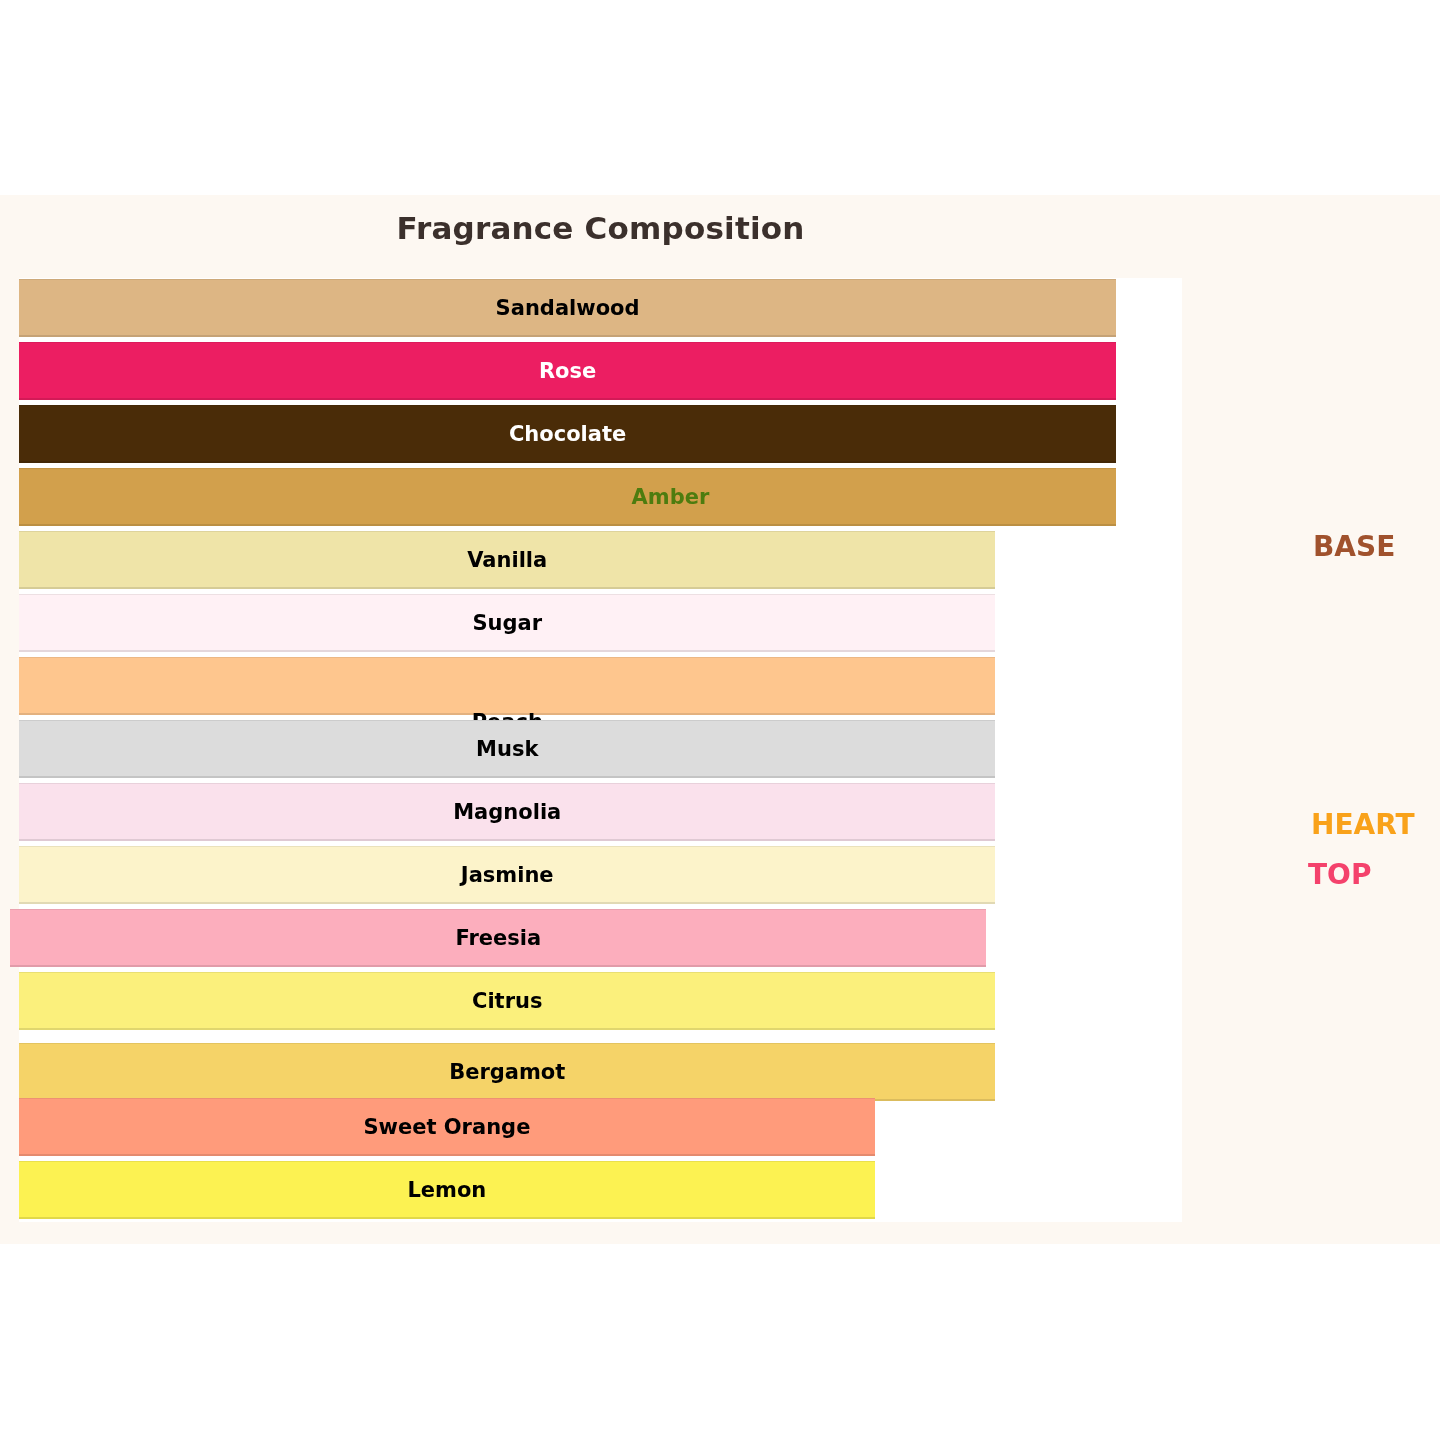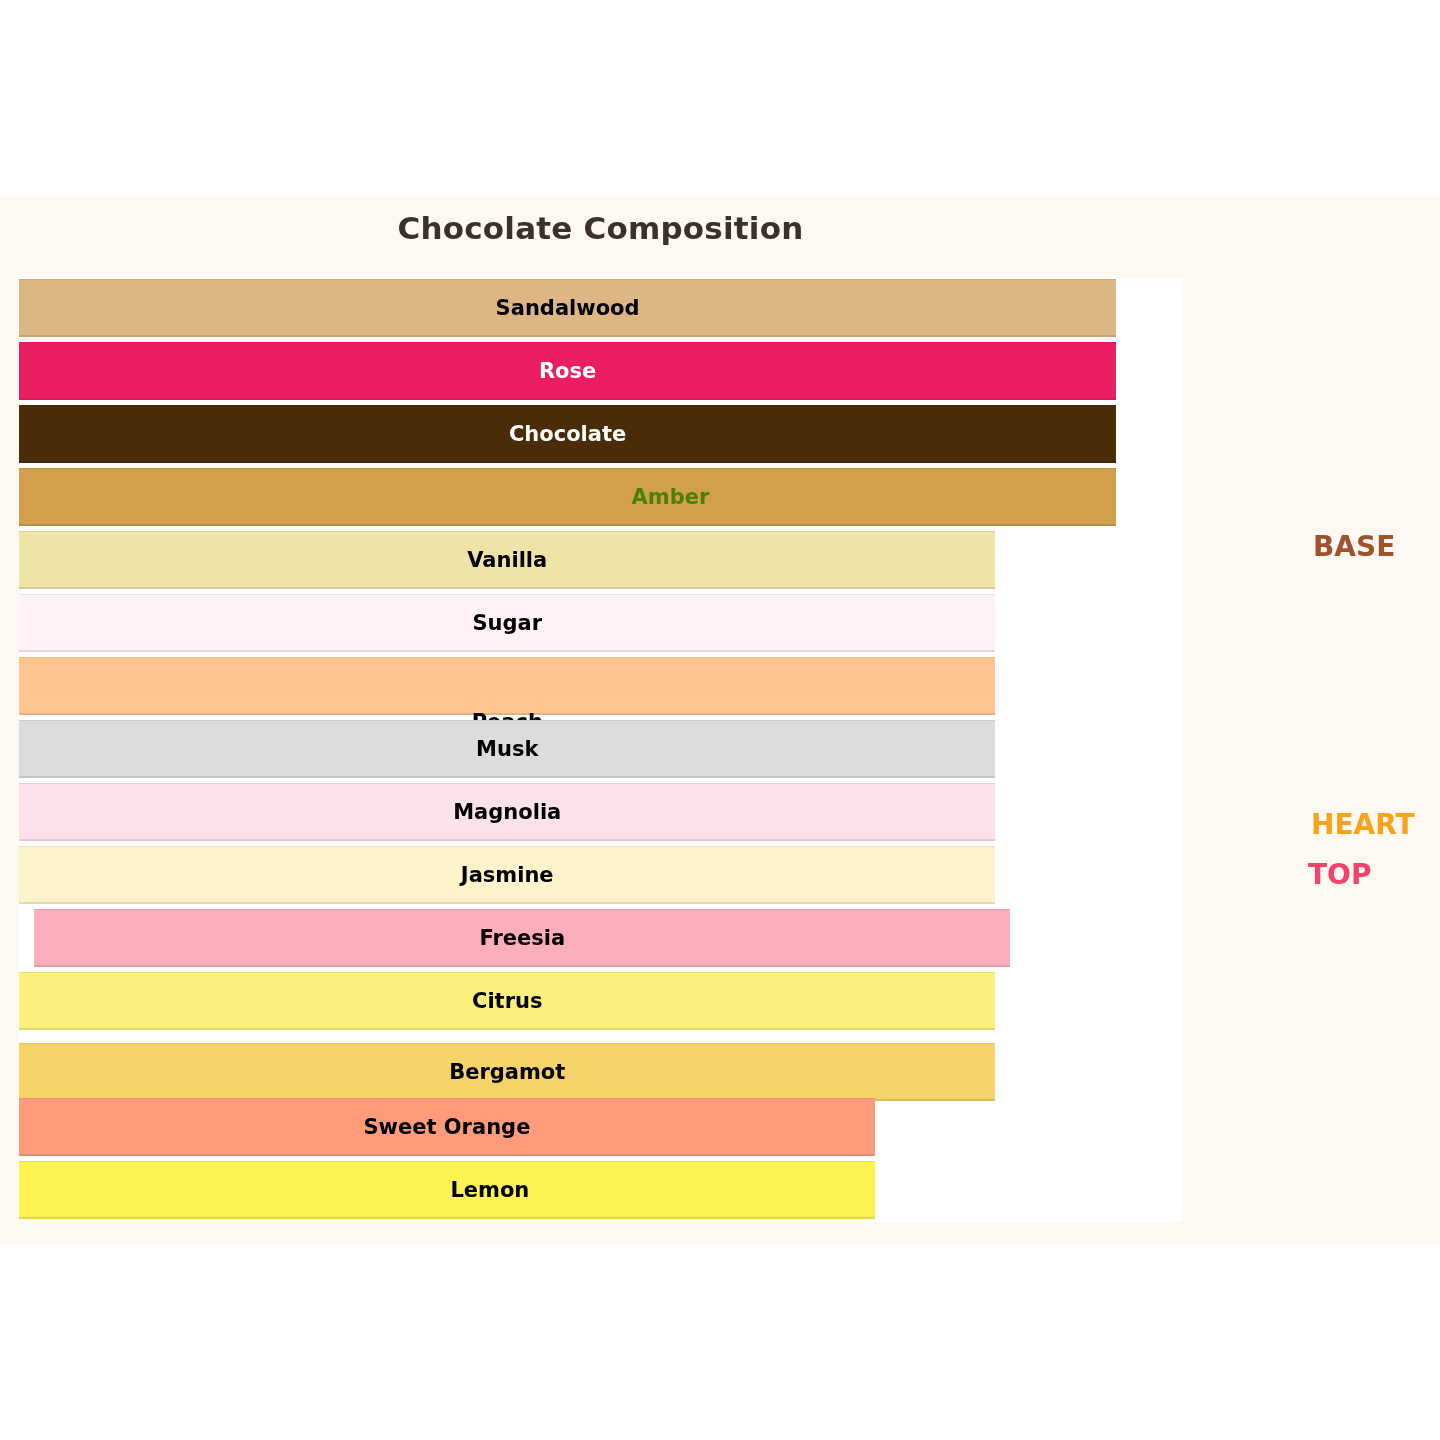--- a/index.html
+++ b/index.html
@@ -95,21 +95,21 @@
 </style>
 </head>
 <body>
 
 <div id="figure">
 
   <div id="fig-bg"></div>
 
   <div id="plot-area"></div>
 
-  <div id="chart-title">Chocolate Composition</div>
+  <div id="chart-title">Fragrance Composition</div>
 
   <div id="bars-layer">
       <div class="bar-row" style="left: 19px; top: 279px; width: 1097.17px;">
         <div class="bar" style="width: 1097.17px; background: rgb(221, 182, 132);"></div>
         <div class="bar-label" style="width: 1097.17px; color: rgb(0, 0, 0);">Sandalwood</div>
       </div>
       <div class="bar-row" style="left: 19px; top: 342px; width: 1097.17px;">
         <div class="bar" style="width: 1097.17px; background: rgb(236, 30, 98);"></div>
         <div class="bar-label" style="width: 1097.17px; color: rgb(255, 255, 255);">Rose</div>
       </div>
@@ -138,39 +138,39 @@
         <div class="bar-label" style="width: 976.481px; color: rgb(0, 0, 0);">Musk</div>
       </div>
       <div class="bar-row" style="left: 19px; top: 783px; width: 976.481px;">
         <div class="bar" style="width: 976.481px; background: rgb(250, 225, 236);"></div>
         <div class="bar-label" style="width: 976.481px; color: rgb(0, 0, 0);">Magnolia</div>
       </div>
       <div class="bar-row" style="left: 19px; top: 846px; width: 976.481px; padding-left: 20px;">
         <div class="bar" style="width: 976.481px; background: rgb(252, 243, 202);"></div>
         <div class="bar-label" style="width: 976.481px; color: rgb(0, 0, 0);">Jasmine</div>
       </div>
-      <div class="bar-row" style="left: 34px; top: 909px; width: 976.481px;">
+      <div class="bar-row" style="left: 10px; top: 909px; width: 976.481px;">
         <div class="bar" style="width: 976.481px; background: rgb(252, 174, 189);"></div>
         <div class="bar-label" style="width: 976.481px; color: rgb(0, 0, 0);">Freesia</div>
       </div>
       <div class="bar-row" style="left: 19px; top: 972px; width: 976.481px;">
         <div class="bar" style="width: 976.481px; background: rgb(251, 240, 124);"></div>
         <div class="bar-label" style="width: 976.481px; color: rgb(0, 0, 0);">Citrus</div>
       </div>
       <div class="bar-row" style="left: 19px; top: 1035px; width: 976.481px; margin-top: 8px;">
         <div class="bar" style="width: 976.481px; background: rgb(245, 211, 104);"></div>
         <div class="bar-label" style="width: 976.481px; color: rgb(0, 0, 0);">Bergamot</div>
       </div>
       <div class="bar-row" style="left: 19px; top: 1098px; width: 855.792px;">
         <div class="bar" style="width: 855.792px; background: rgb(255, 155, 123);"></div>
         <div class="bar-label" style="width: 855.792px; color: rgb(0, 0, 0);">Sweet Orange</div>
       </div>
       <div class="bar-row" style="left: 19px; top: 1161px; width: 855.792px;">
         <div class="bar" style="width: 855.792px; background: rgb(252, 242, 82);"></div>
-        <div class="bar-label" style="width: 855.792px; color: rgb(0, 0, 0); padding-left: 43px;">Lemon</div>
+        <div class="bar-label" style="width: 855.792px; color: rgb(0, 0, 0);">Lemon</div>
       </div>
     </div>
 
   <div id="stage-layer">
       <div class="stage-label" style="left: 1313px; top: 530px; color: rgb(160, 82, 45);">BASE</div>
       <div class="stage-label" style="left: 1311px; top: 808px; color: rgb(249, 162, 26);">HEART</div>
       <div class="stage-label" style="left: 1308px; top: 858px; color: rgb(244, 66, 108);">TOP</div>
     </div>
 
 </div>

